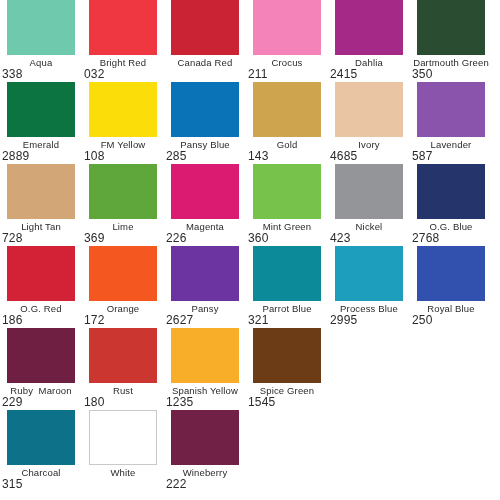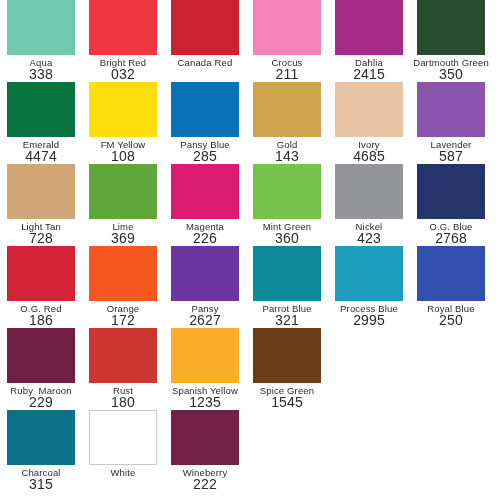--- a/index.html
+++ b/index.html
@@ -59,23 +59,23 @@
     font-size: 9.5px;
     line-height: 11.5px;
     letter-spacing: 0.15px;
     margin-top: 2px;
     white-space: pre;
     font-family: "Liberation Sans", sans-serif;
   }
 
   .code {
     width: 100%;
-    text-align: center;
+    text-align: left;
     color: #2a2a2a;
-    font-size: 14px;
+    font-size: 12px;
     line-height: 11.5px;
     letter-spacing: 0.15px;
     font-family: "Liberation Sans", sans-serif;
   }
 
   .code:empty {
     display: none;
   }
 </style>
 </head>
@@ -107,21 +107,21 @@
       <div class="code">2415</div>
     </div>
     <div class="swatch-cell">
       <div class="chip" style="background: rgb(42, 76, 49);"></div>
       <div class="caption">Dartmouth Green</div>
       <div class="code">350</div>
     </div>
     <div class="swatch-cell">
       <div class="chip" style="background: rgb(11, 116, 64);"></div>
       <div class="caption">Emerald</div>
-      <div class="code">4474</div>
+      <div class="code">2889</div>
     </div>
     <div class="swatch-cell">
       <div class="chip" style="background: rgb(251, 221, 10);"></div>
       <div class="caption">FM Yellow</div>
       <div class="code">108</div>
     </div>
     <div class="swatch-cell">
       <div class="chip" style="background: rgb(10, 115, 184);"></div>
       <div class="caption">Pansy Blue</div>
       <div class="code">285</div>

